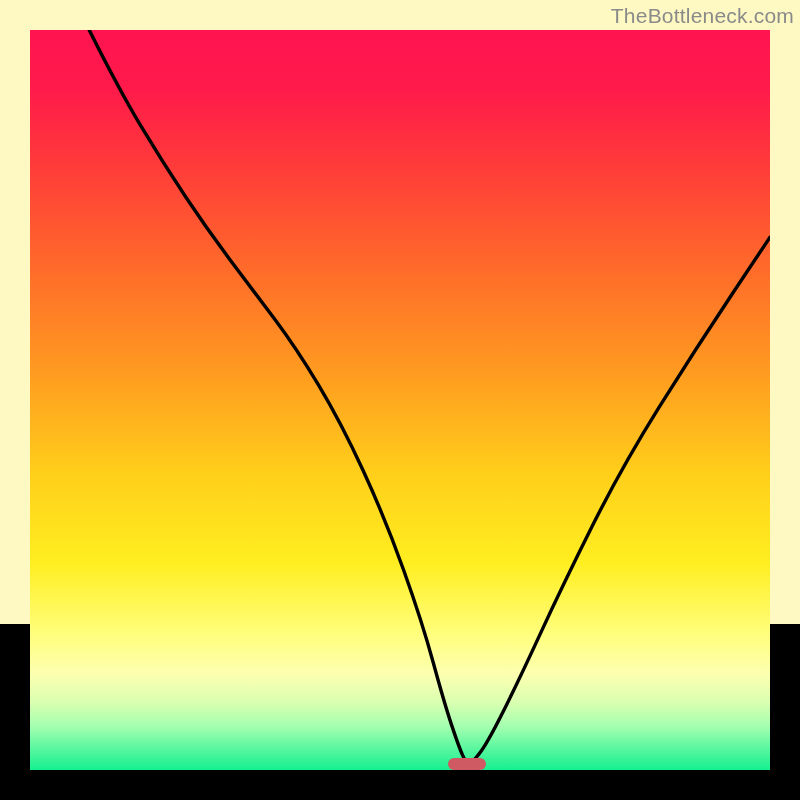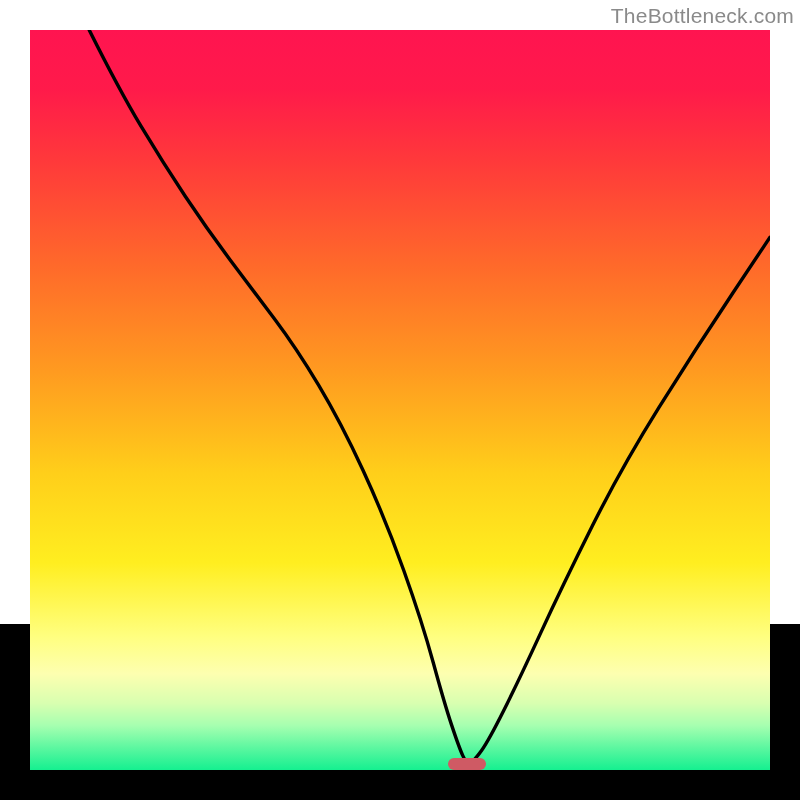--- a/index.html
+++ b/index.html
@@ -8,21 +8,21 @@
     width: 800px;
     height: 800px;
     background: #000;
     overflow: hidden;
     font-family: Arial, Helvetica, sans-serif;
   }
   .frame {
     position: relative;
     width: 800px;
     height: 624px;
-    background: #ffffff;
+    background: #fef9c3;
   }
   .plot {
     position: absolute;
     left: 30px;
     top: 30px;
     width: 740px;
     height: 740px;
     
     background: linear-gradient(
       to bottom,

